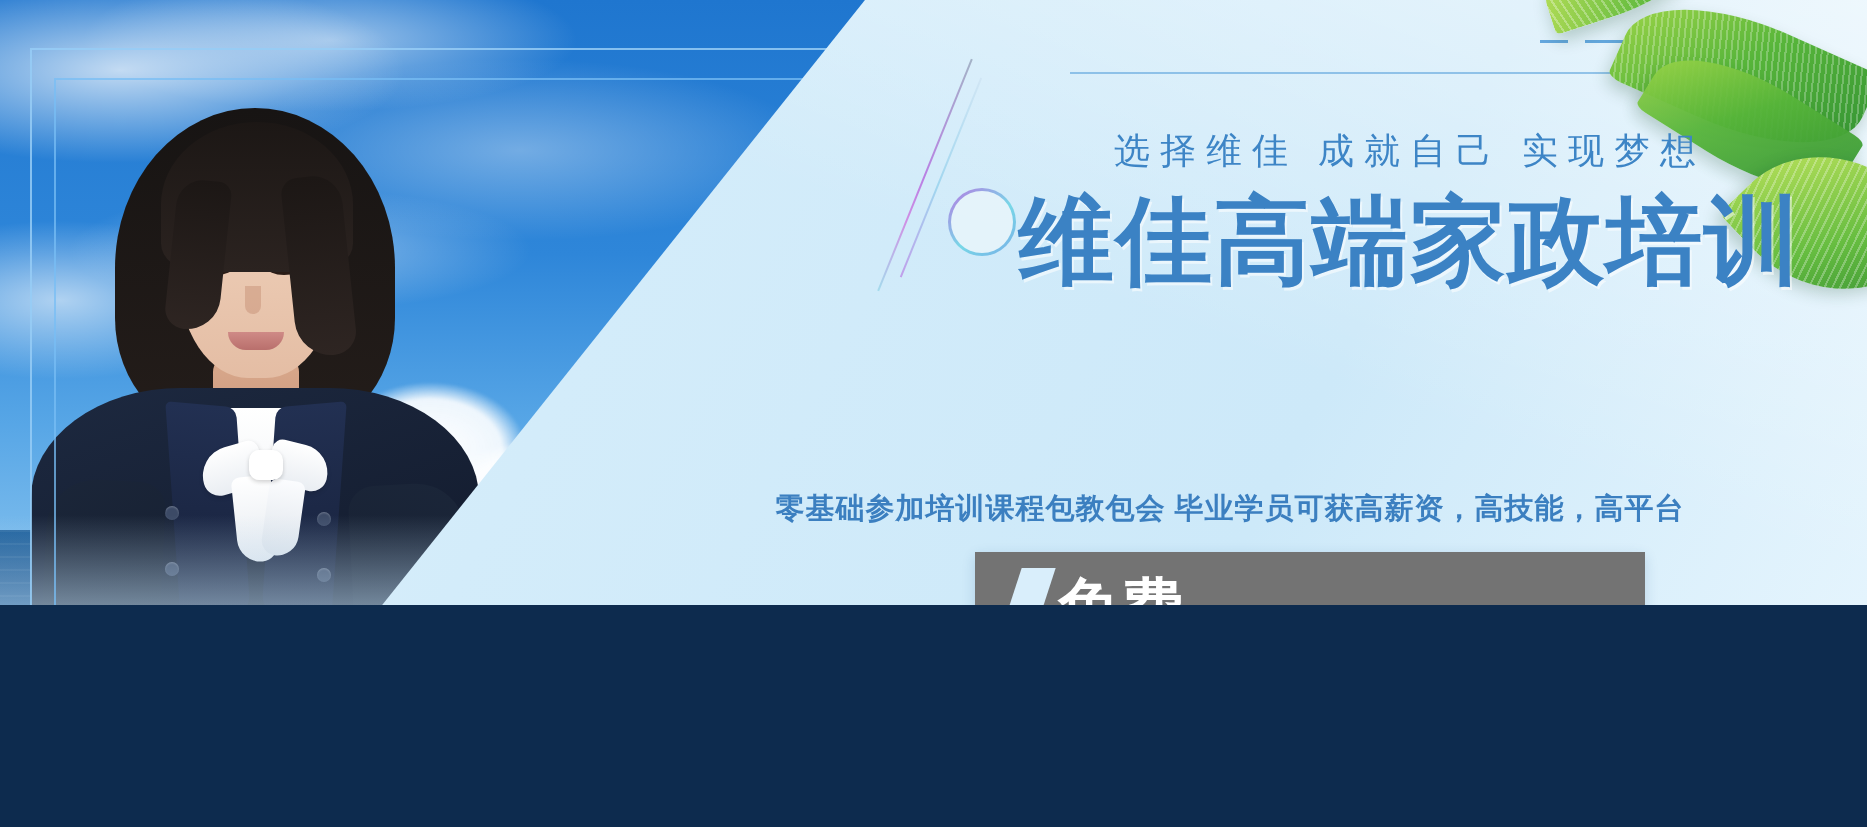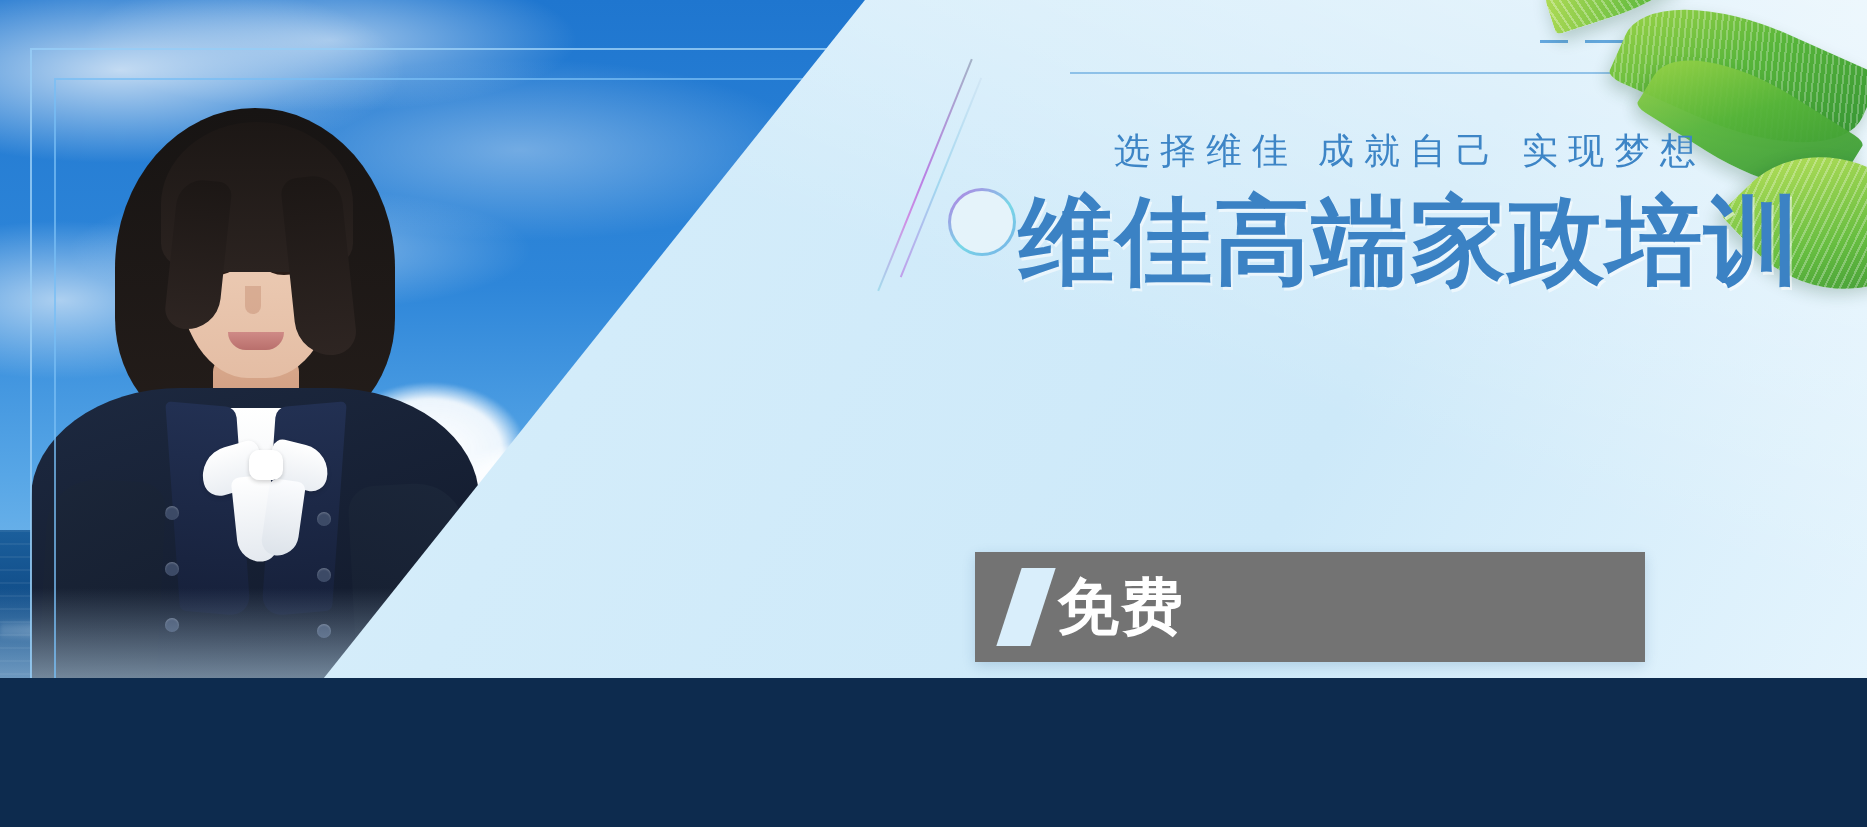--- a/index.html
+++ b/index.html
@@ -1,20 +1,20 @@
 <!DOCTYPE html>
 <html lang="zh"><head>
 <meta charset="utf-8">
 <style>
   html,body{margin:0;padding:0;background:#0d2b4e;}
   body{font-family:"Liberation Sans","DejaVu Sans",sans-serif;}
 
   #banner{
     position:relative;
-    width:1867px;height:678px;
+    width:1867px;height:605px;
     overflow:hidden;
     background:#2f86d8;
   }
 
   
   .sky{
     position:absolute;inset:0;
     background:
       radial-gradient(ellipse 460px 150px at 120px 70px, rgba(255,255,255,.72), rgba(255,255,255,0) 62%),
       radial-gradient(ellipse 380px 110px at 330px 40px, rgba(255,255,255,.55), rgba(255,255,255,0) 65%),
@@ -446,19 +446,20 @@
     <div class="slash2"></div>
     <div class="ring"></div>
     <div class="slash"></div>
   </div>
 
   <div class="content">
     <p class="tagline">选择维佳 成就自己 实现梦想</p>
     <h1 class="title">维佳高端家政培训</h1>
   </div>
 
+  <p class="body-line">零基础参加培训课程包教包会  毕业学员可获高薪资，高技能，高平台</p>
 
   <div class="cta">
     <div class="slash-mark"></div>
     <span class="free">免费</span>
   </div>
 
 </div>
 
 </body></html>

